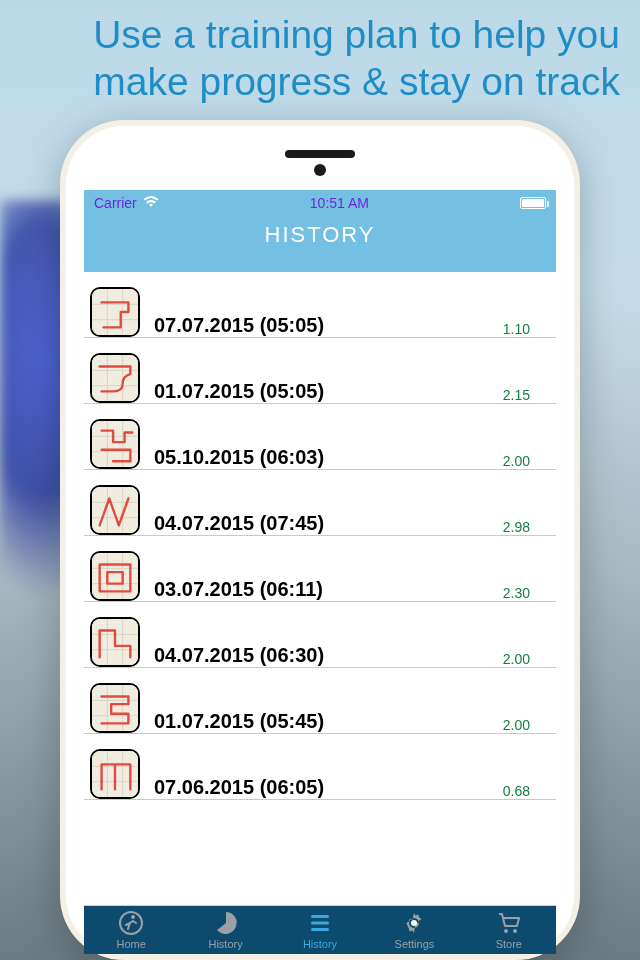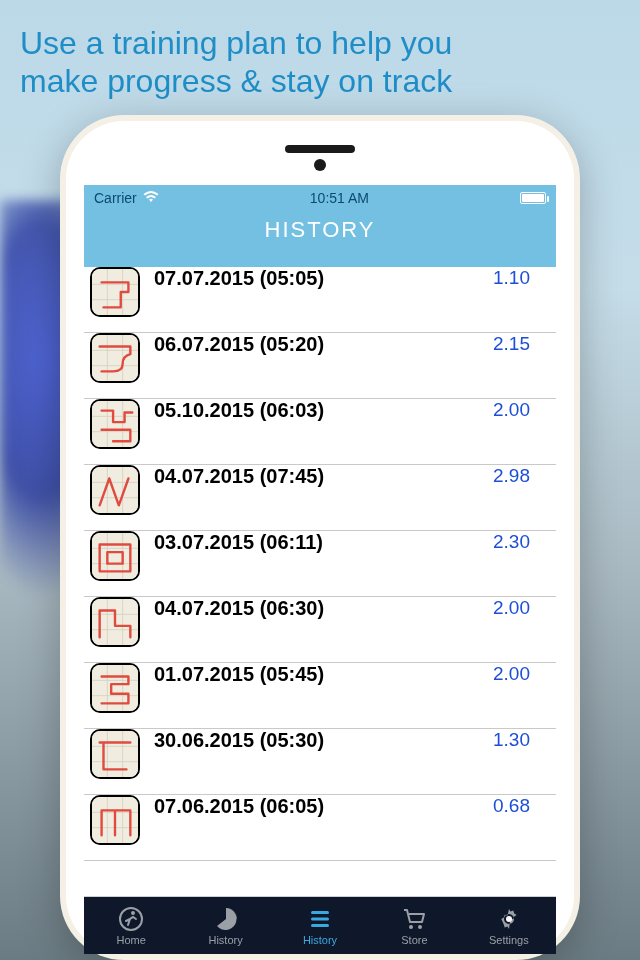--- a/index.html
+++ b/index.html
@@ -10,26 +10,26 @@
     position: relative;
     display: flex; flex-direction: column; align-items: center;
   }
   .bg::before {
     content:""; position:absolute; left:0; top:200px; width:140px; height:400px;
     background: radial-gradient(ellipse at 30% 40%, #2a3fd1 0%, #1a2a9a 40%, transparent 70%);
     filter: blur(6px); opacity: .75;
   }
   .tagline {
     width: 100%;
-    text-align: left;
+    text-align: right;
     color: #1f8dc6;
-    font-size: 32px;
+    font-size: 39px;
     font-weight: 500;
     line-height: 1.2;
-    padding: 24px 20px 6px;
+    padding: 12px 20px 6px;
     position: relative; z-index: 2;
   }
   .phone {
     position: relative; z-index: 2;
     margin-top: 8px;
     width: 520px;
     height: 860px;
     background: #f5f0e6;
     border-radius: 64px;
     padding: 6px;
@@ -53,21 +53,21 @@
   .screen {
     width: 100%; height: 100%;
     background: #fff;
     position: relative;
     overflow: hidden;
     display: flex; flex-direction: column;
   }
   .status-bar {
     height: 26px;
     background: #73c0e3;
-    color: #0c4a6e;
+    color: #6d28d9;
     font-size: 14px;
     display: flex; align-items: center; justify-content: space-between;
     padding: 0 10px;
   }
   .status-left, .status-right { display:flex; align-items:center; gap:6px; }
   .wifi-icon { display:inline-block; }
   .battery-icon { width:26px; height:12px; border:1.5px solid #fff; border-radius:2px; position:relative; }
   .battery-icon::after { content:""; position:absolute; right:-4px; top:3px; width:2px; height:6px; background:#fff; border-radius:1px; }
   .battery-icon .fill { position:absolute; left:1px; top:1px; bottom:1px; right:1px; background:#fff; border-radius:1px; }
   .header {
@@ -79,21 +79,21 @@
     font-size: 22px;
     letter-spacing: 2px;
     font-weight: 400;
   }
   .list {
     flex: 1;
     overflow: hidden;
     background: #fff;
   }
   .row {
-    display: flex; align-items: flex-start;
+    display: flex; align-items: flex-end;
     height: 66px;
     border-bottom: 1px solid #c9c9c9;
     padding: 0 8px 0 6px;
   }
   .thumb {
     width: 50px; height: 50px;
     border: 2.5px solid #000;
     border-radius: 10px;
     background: #f3efe8;
     position: relative;
@@ -103,29 +103,29 @@
   .thumb svg { position:absolute; inset:0; }
   .date {
     flex: 1;
     padding-left: 14px;
     font-size: 20px;
     font-weight: 700;
     color: #000;
     white-space: nowrap;
   }
   .dist {
-    font-size: 19px;
+    font-size: 14px;
     font-weight: 500;
-    color: #1d4ed8;
+    color: #15803d;
     padding-right: 18px;
   }
   .tabbar {
-    height: 58px;
+    height: 49px;
     border-top: 1px solid #d0d0d0;
-    background: #0f172a;
+    background: #0c4a6e;
     display: flex;
   }
   .tab {
     flex: 1;
     display: flex; flex-direction: column; align-items: center; justify-content: center;
     gap: 2px;
     color: #9aa0a6;
     font-size: 11px;
   }
   .tab.active { color: #3aa9df; }
@@ -185,21 +185,21 @@
               <div class="thumb">
                 <svg viewBox="0 0 48 48">
                   <rect width="48" height="48" fill="#f0ece0"></rect>
                   <line x1="0" y1="16" x2="48" y2="16" stroke="#d8d2c2" stroke-width="1"></line>
                   <line x1="0" y1="32" x2="48" y2="32" stroke="#d8d2c2" stroke-width="1"></line>
                   <line x1="16" y1="0" x2="16" y2="48" stroke="#d8d2c2" stroke-width="1"></line>
                   <line x1="32" y1="0" x2="32" y2="48" stroke="#d8d2c2" stroke-width="1"></line>
                   <path d="M8 12 H40 V20 Q32 22 32 30 Q32 38 22 38 H10" stroke="#e04a3f" stroke-width="2.5" fill="none" stroke-linejoin="round" stroke-linecap="round"></path>
                 </svg>
               </div>
-              <div class="date">06.07.2015 (05:20)</div>
+              <div class="date">01.07.2015 (05:05)</div>
               <div class="dist">2.15</div>
             </div>
             <div class="row">
               <div class="thumb">
                 <svg viewBox="0 0 48 48">
                   <rect width="48" height="48" fill="#f0ece0"></rect>
                   <line x1="0" y1="16" x2="48" y2="16" stroke="#d8d2c2" stroke-width="1"></line>
                   <line x1="0" y1="32" x2="48" y2="32" stroke="#d8d2c2" stroke-width="1"></line>
                   <line x1="16" y1="0" x2="16" y2="48" stroke="#d8d2c2" stroke-width="1"></line>
                   <line x1="32" y1="0" x2="32" y2="48" stroke="#d8d2c2" stroke-width="1"></line>
@@ -257,34 +257,20 @@
                   <rect width="48" height="48" fill="#f0ece0"></rect>
                   <line x1="0" y1="16" x2="48" y2="16" stroke="#d8d2c2" stroke-width="1"></line>
                   <line x1="0" y1="32" x2="48" y2="32" stroke="#d8d2c2" stroke-width="1"></line>
                   <line x1="16" y1="0" x2="16" y2="48" stroke="#d8d2c2" stroke-width="1"></line>
                   <line x1="32" y1="0" x2="32" y2="48" stroke="#d8d2c2" stroke-width="1"></line>
                   <path d="M10 12 H38 V20 H20 V30 H38 V40 H10" stroke="#e04a3f" stroke-width="2.5" fill="none" stroke-linejoin="round" stroke-linecap="round"></path>
                 </svg>
               </div>
               <div class="date">01.07.2015 (05:45)</div>
               <div class="dist">2.00</div>
-            </div>
-            <div class="row">
-              <div class="thumb">
-                <svg viewBox="0 0 48 48">
-                  <rect width="48" height="48" fill="#f0ece0"></rect>
-                  <line x1="0" y1="16" x2="48" y2="16" stroke="#d8d2c2" stroke-width="1"></line>
-                  <line x1="0" y1="32" x2="48" y2="32" stroke="#d8d2c2" stroke-width="1"></line>
-                  <line x1="16" y1="0" x2="16" y2="48" stroke="#d8d2c2" stroke-width="1"></line>
-                  <line x1="32" y1="0" x2="32" y2="48" stroke="#d8d2c2" stroke-width="1"></line>
-                  <path d="M8 12 H40 M12 12 V40 H36" stroke="#e04a3f" stroke-width="2.5" fill="none" stroke-linejoin="round" stroke-linecap="round"></path>
-                </svg>
-              </div>
-              <div class="date">30.06.2015 (05:30)</div>
-              <div class="dist">1.30</div>
             </div>
             <div class="row">
               <div class="thumb">
                 <svg viewBox="0 0 48 48">
                   <rect width="48" height="48" fill="#f0ece0"></rect>
                   <line x1="0" y1="16" x2="48" y2="16" stroke="#d8d2c2" stroke-width="1"></line>
                   <line x1="0" y1="32" x2="48" y2="32" stroke="#d8d2c2" stroke-width="1"></line>
                   <line x1="16" y1="0" x2="16" y2="48" stroke="#d8d2c2" stroke-width="1"></line>
                   <line x1="32" y1="0" x2="32" y2="48" stroke="#d8d2c2" stroke-width="1"></line>
                   <path d="M10 40 V14 H40 V40 M24 14 V40" stroke="#e04a3f" stroke-width="2.5" fill="none" stroke-linejoin="round" stroke-linecap="round"></path>
@@ -321,34 +307,34 @@
                   <rect x="4" y="5" width="18" height="3" rx="1.5" fill="currentColor"></rect>
                   <rect x="4" y="11.5" width="18" height="3" rx="1.5" fill="currentColor"></rect>
                   <rect x="4" y="18" width="18" height="3" rx="1.5" fill="currentColor"></rect>
                 </svg>
               </span>
               <span>History</span>
             </div>
             <div class="tab">
               <span class="ico">
                 <svg width="26" height="26" viewBox="0 0 26 26">
+                  <path d="M13 8 a5 5 0 1 0 .001 0 Z M13 3 l1.5 2.5 2.8-.9 .9 2.8 2.5 1.5-2.5 1.5-.9 2.8-2.8-.9L13 23l-1.5-2.5-2.8 .9-.9-2.8L5.3 13l2.5-1.5 .9-2.8 2.8 .9Z" fill="currentColor"></path>
+                  <circle cx="13" cy="13" r="3" fill="#f9f9f9"></circle>
+                </svg>
+              </span>
+              <span>Settings</span>
+            </div>
+            <div class="tab">
+              <span class="ico">
+                <svg width="26" height="26" viewBox="0 0 26 26">
                   <path d="M3 4 H6 L9 16 H21 L23 8 H8" fill="none" stroke="currentColor" stroke-width="2" stroke-linejoin="round"></path>
                   <circle cx="10" cy="21" r="2" fill="currentColor"></circle>
                   <circle cx="19" cy="21" r="2" fill="currentColor"></circle>
                 </svg>
               </span>
               <span>Store</span>
-            </div>
-            <div class="tab">
-              <span class="ico">
-                <svg width="26" height="26" viewBox="0 0 26 26">
-                  <path d="M13 8 a5 5 0 1 0 .001 0 Z M13 3 l1.5 2.5 2.8-.9 .9 2.8 2.5 1.5-2.5 1.5-.9 2.8-2.8-.9L13 23l-1.5-2.5-2.8 .9-.9-2.8L5.3 13l2.5-1.5 .9-2.8 2.8 .9Z" fill="currentColor"></path>
-                  <circle cx="13" cy="13" r="3" fill="#f9f9f9"></circle>
-                </svg>
-              </span>
-              <span>Settings</span>
             </div>
           </div>
 
       </div>
     </div>
   </div>
 </div>
 
 </body></html>

